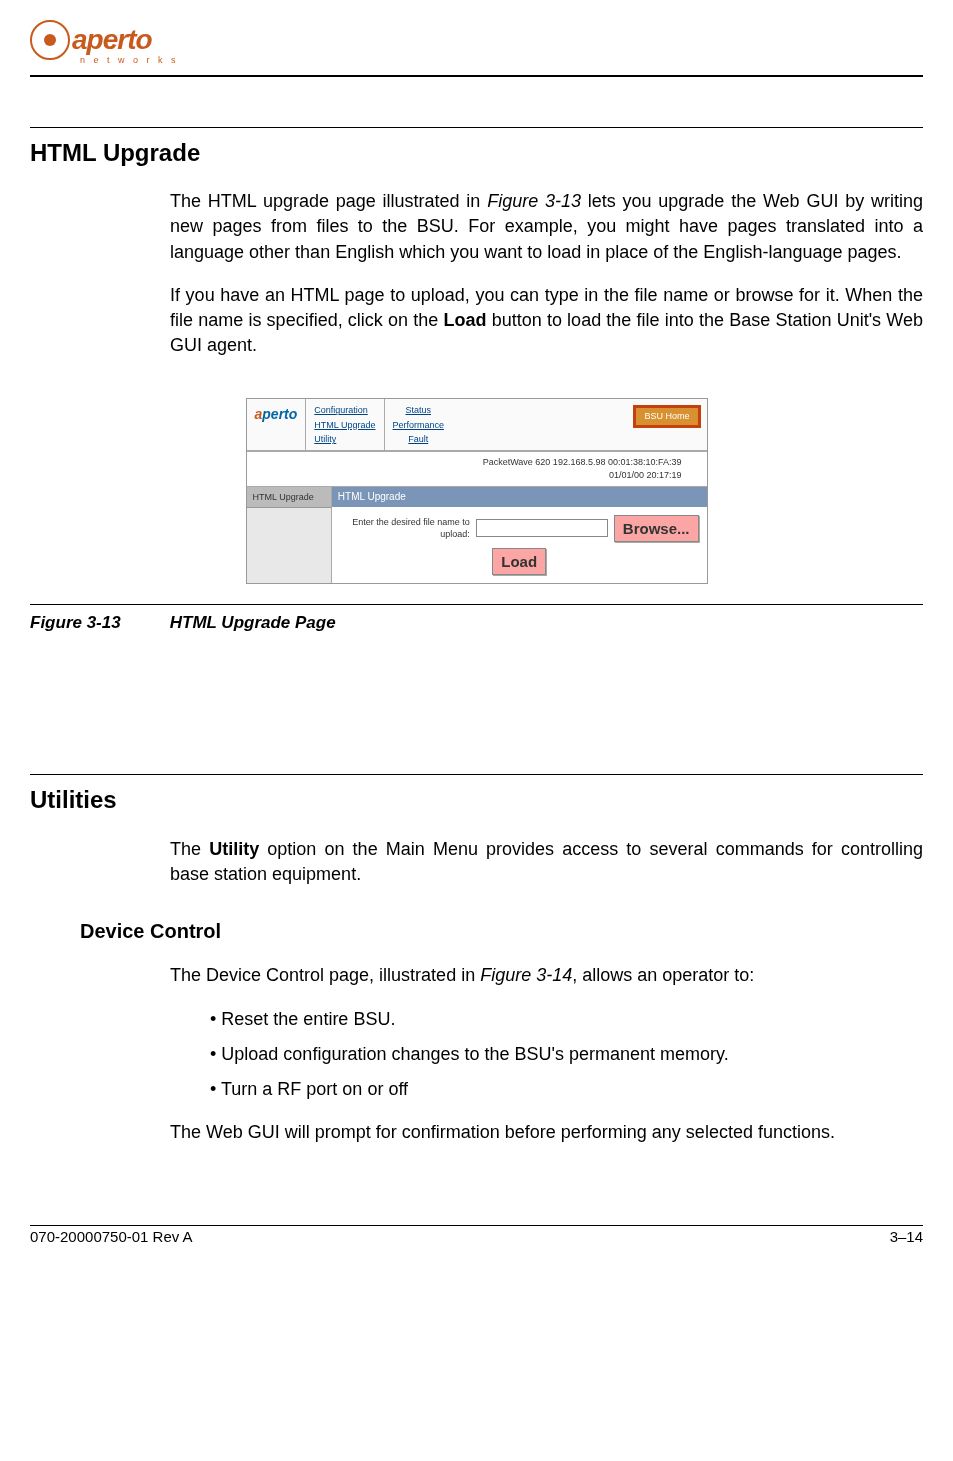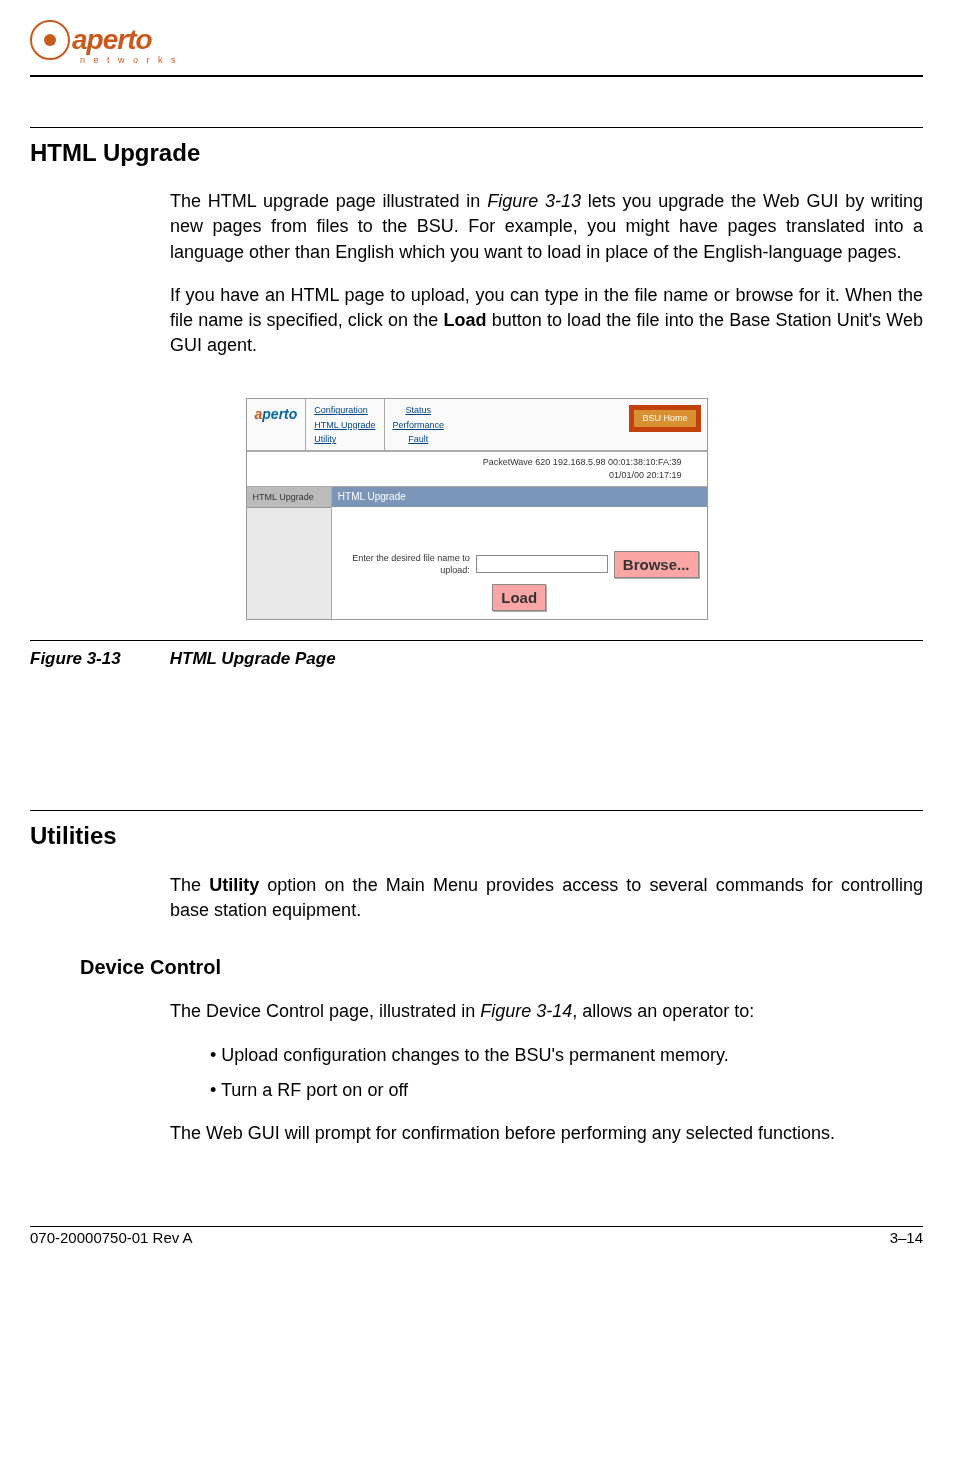--- a/index.html
+++ b/index.html
@@ -101,21 +101,21 @@
     line-height: 1.6;
   }
   .ss-navcol a { color: #004488; text-decoration: underline; display: block; }
   .ss-navcol2 a { text-align: center; }
   .ss-bsu-btn {
     background: #d89030;
     color: #fff;
     padding: 2px 8px;
     font-size: 9px;
     margin: 6px;
-    border: 5px solid #c2410c;
+    border: 3px solid #c2410c;
     text-align: right;
   }
   .ss-status {
     text-align: right;
     padding: 4px 25px;
     font-size: 9px;
     border-top: 1px solid #aaa;
     background: #fff;
   }
   .ss-sidebar-row {
@@ -147,21 +147,20 @@
     padding: 8px;
     display: flex;
     flex-direction: column;
     align-items: center;
   }
   .ss-form-row {
     display: flex;
     align-items: center;
     gap: 6px;
     margin-bottom: 6px;
-    margin-top: 36px;
   }
   .ss-label { text-align: right; font-size: 9px; width: 130px;}
   .ss-input {
     width: 130px;
     height: 16px;
     border: 1px solid #888;
     background: #fff;
   }
   .ss-btn {
     border: 1px solid #888;
@@ -276,20 +275,21 @@
   <span>The </span><strong>Utility</strong><span> option on the Main Menu provides access to several commands for controlling base station equipment.</span>
 </p>
 
 <h2>Device Control</h2>
 
 <p class="body-text">
   <span>The Device Control page, illustrated in </span><span class="ref">Figure 3-14</span><span>, allows an operator to:</span>
 </p>
 
 <ul class="bullets">
+  <li>Reset the entire BSU.</li>
   <li>Upload configuration changes to the BSU's permanent memory.</li>
   <li>Turn a RF port on or off</li>
 </ul>
 
 <p class="body-text">The Web GUI will prompt for confirmation before performing any selected functions.</p>
 
 <div class="page-footer">
   <span>070-20000750-01 Rev A</span>
   <span>3–14</span>
 </div>

